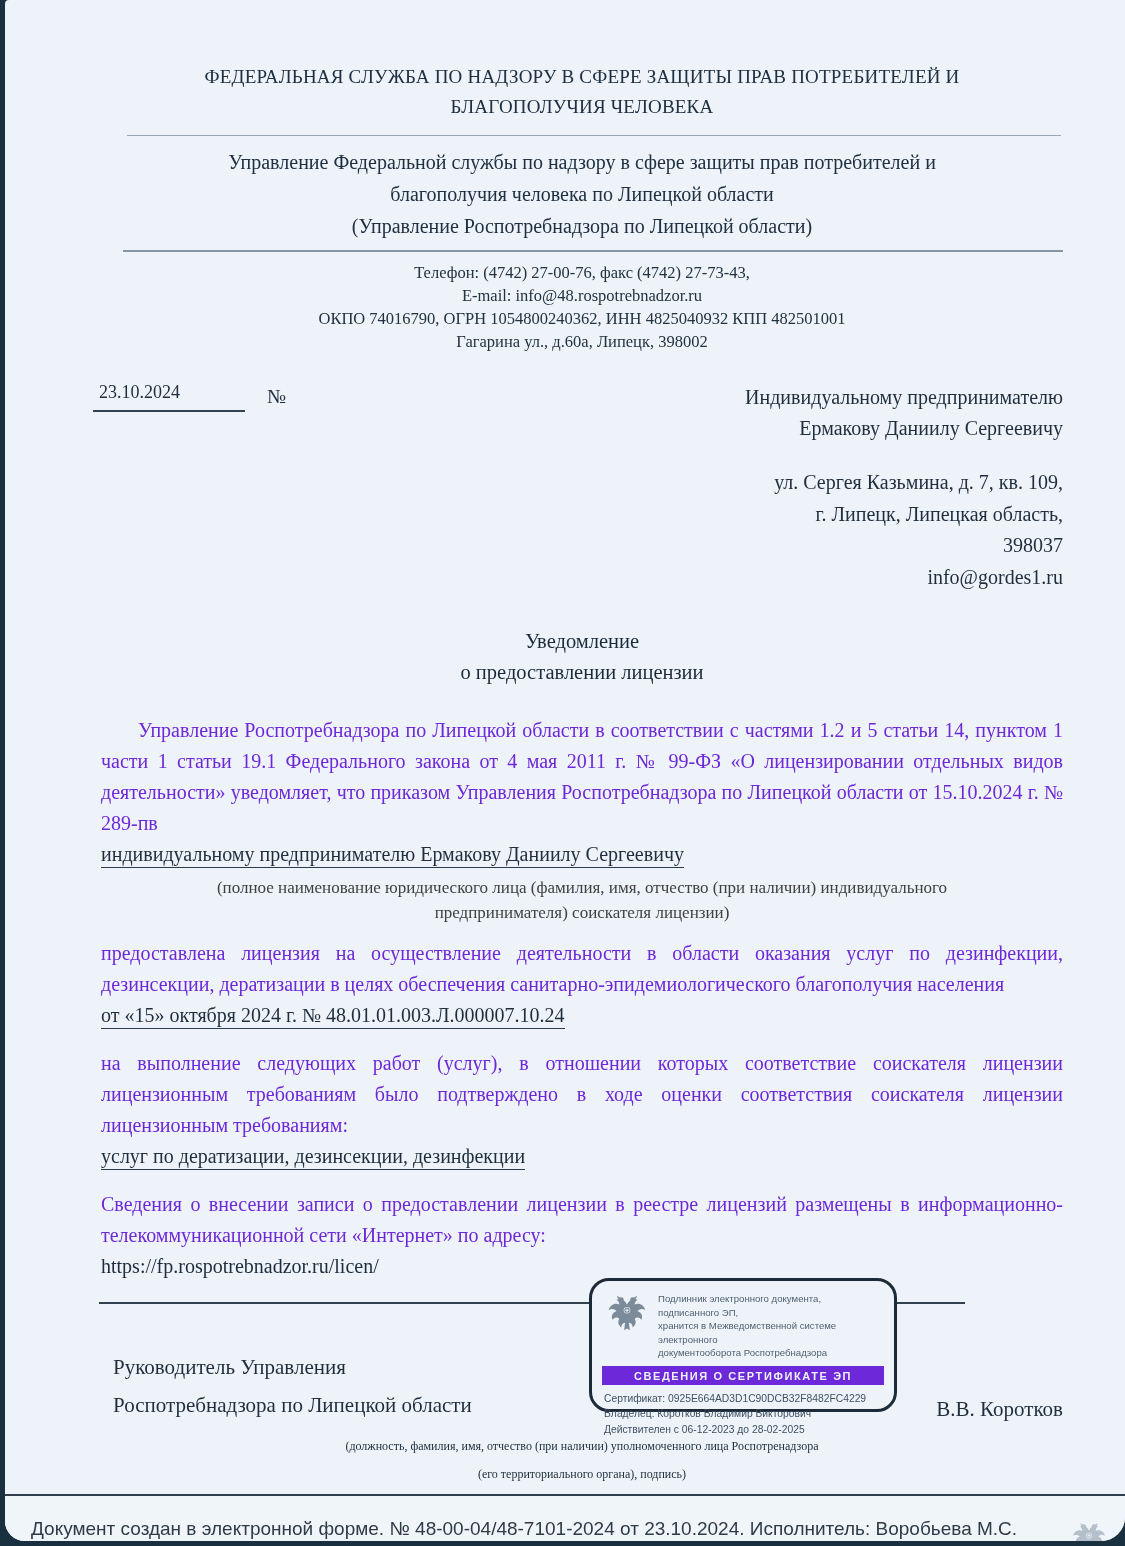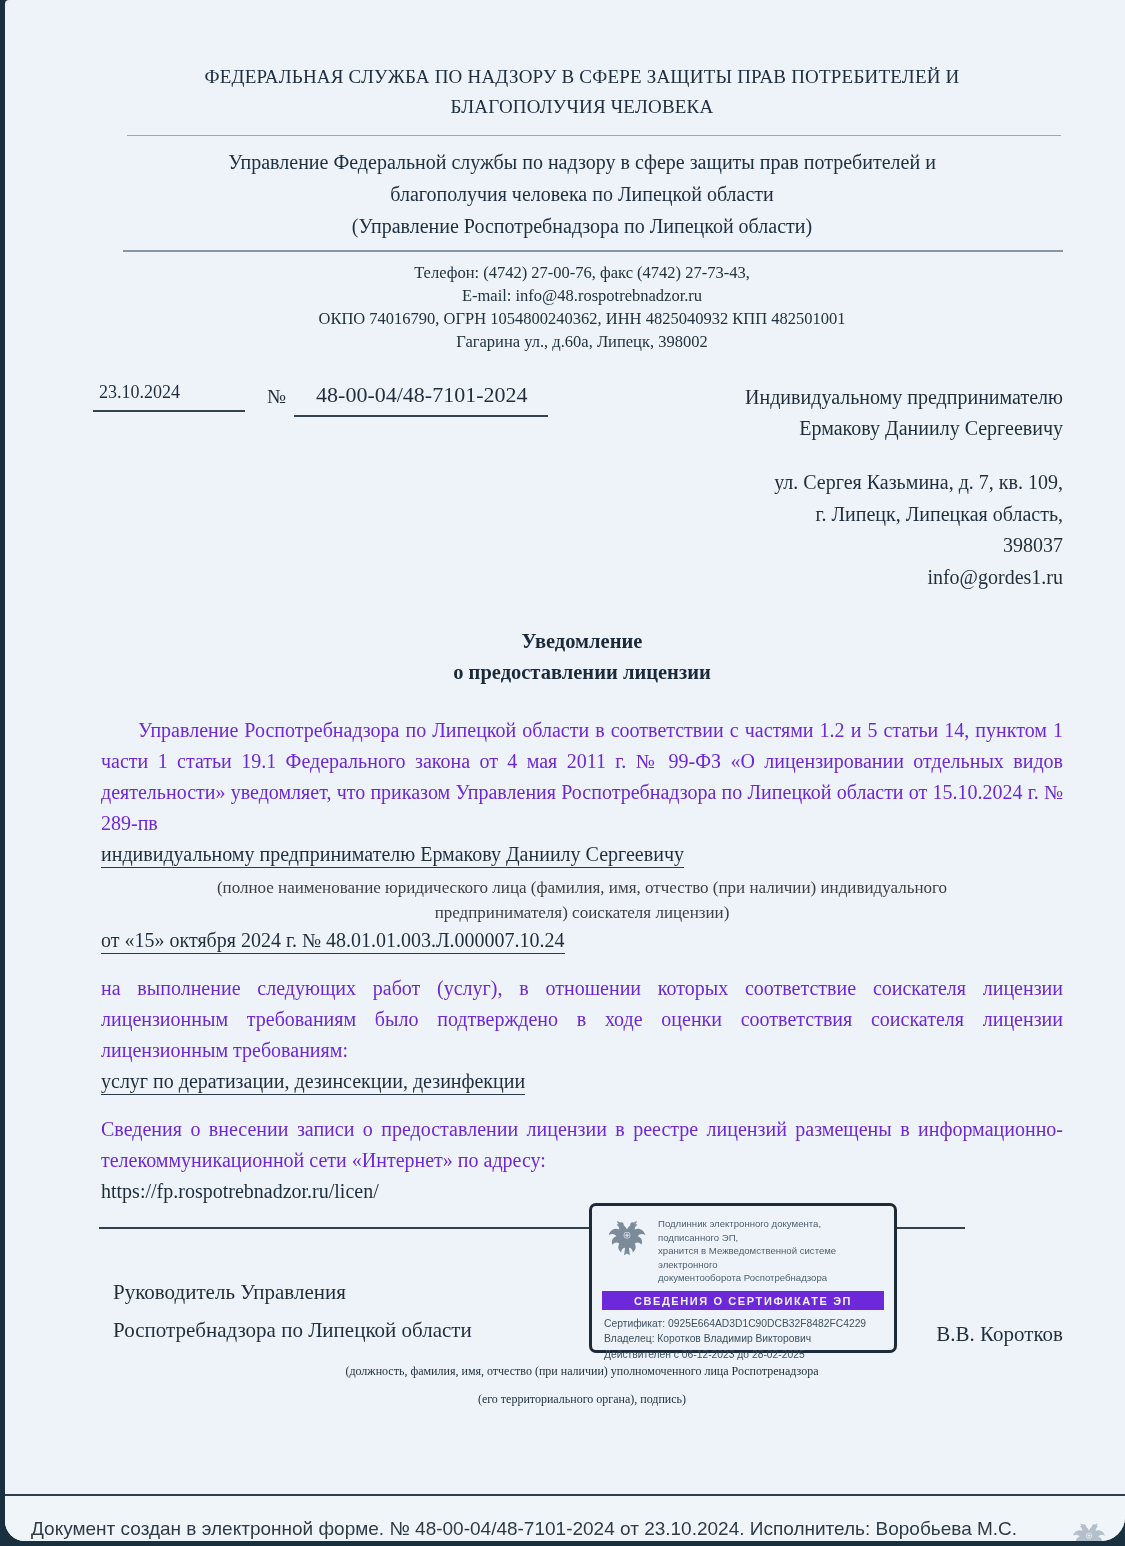--- a/index.html
+++ b/index.html
@@ -59,21 +59,21 @@
     margin-left:auto; text-align:right;
     font-size:20px; line-height:31px; white-space:pre-line;
   }
   .address {
     text-align:right; font-size:20px; line-height:31.5px;
     white-space:pre-line; margin-top:23px;
   }
 
   
   .doc-title {
-    text-align:center; font-weight:bold; font-size:20.5px;
+    text-align:center; font-weight:normal; font-size:20.5px;
     line-height:31px; white-space:pre-line; margin-top:33px;
     color:#1b2a3a;
   }
 
   
   .para {
     font-size:20px; line-height:31px; text-align:justify;
     color:#6d28d9;
   }
   .para.indent { text-indent:37px; }
@@ -103,23 +103,23 @@
   }
   .sig-name { margin-left:auto; align-self:flex-end; font-size:21px; padding-bottom:2px; }
   .sig-caption {
     text-align:center; font-size:12px; line-height:28px;
     white-space:pre-line; margin-top:8px; color:#22313e;
   }
 
   
   .stamp {
     position:absolute; left:488px; top:-24px;
-    width:308px; height:150px;
+    width:308px; height:134px;
     background:#eef3f9;
-    border:3px solid #1d2a38; border-radius:7px;
+    border:3px solid #1d2a38; border-radius:20px;
     font-family:"Liberation Sans","DejaVu Sans",sans-serif;
     color:#4d5f70; box-sizing:border-box; padding:9px 10px 10px 10px;
   }
   .stamp-top { display:flex; align-items:flex-start; }
   .stamp-emblem { flex:0 0 48px; height:48px; color:#7c8b99; margin:1px 6px 0 2px; }
   .stamp-emblem svg { width:46px; height:46px; }
   .stamp-intro { font-size:9.6px; line-height:13.5px; white-space:pre-line; padding-top:2px; }
   .stamp-banner {
     margin-top:6px; background:#6d28d9; color:#eef2f8;
     font-size:11px; font-weight:bold; letter-spacing:1.6px;
@@ -161,39 +161,39 @@
     <hr class="rule-thick">
     <div class="contacts">Телефон: (4742) 27-00-76, факс (4742) 27-73-43,
 E-mail: info@48.rospotrebnadzor.ru
 ОКПО 74016790, ОГРН 1054800240362, ИНН 4825040932 КПП 482501001
 Гагарина ул., д.60а, Липецк, 398002</div>
 
     <div class="ref-row">
       <div class="ref-left">
         <div class="ref-date">23.10.2024</div>
         <div class="ref-no">№</div>
-        <div class="ref-number">48-00-04/48-7101-2024</div>
       </div>
       <div class="recipient">Индивидуальному предпринимателю
 Ермакову Даниилу Сергеевичу</div>
     </div>
 
     <div class="address">ул. Сергея Казьмина, д. 7, кв. 109,
 г. Липецк, Липецкая область,
 398037
 info@gordes1.ru</div>
 
     <div class="doc-title">Уведомление
 о предоставлении лицензии</div>
 
     <div class="para indent p1">Управление Роспотребнадзора по Липецкой области в соответствии с частями 1.2 и 5 статьи 14, пунктом 1 части 1 статьи 19.1 Федерального закона от 4 мая 2011 г. № 99-ФЗ «О лицензировании отдельных видов деятельности» уведомляет, что приказом Управления Роспотребнадзора по Липецкой области от 15.10.2024 г. № 289-пв</div>
     <div class="u-line"><span>индивидуальному предпринимателю Ермакову Даниилу Сергеевичу</span></div>
     <div class="small-caption">(полное наименование юридического лица (фамилия, имя, отчество (при наличии) индивидуального
 предпринимателя) соискателя лицензии)</div>
 
+    <div class="para p2">предоставлена лицензия на осуществление деятельности в области оказания услуг по дезинфекции, дезинсекции, дератизации в целях обеспечения санитарно-эпидемиологического благополучия населения</div>
     <div class="u-line"><span>от «15» октября 2024 г. № 48.01.01.003.Л.000007.10.24</span></div>
 
     <div class="para p3">на выполнение следующих работ (услуг), в отношении которых соответствие соискателя лицензии лицензионным требованиям было подтверждено в ходе оценки соответствия соискателя лицензии лицензионным требованиям:</div>
     <div class="u-line"><span>услуг по дератизации, дезинсекции, дезинфекции</span></div>
 
     <div class="para p4">Сведения о внесении записи о предоставлении лицензии в реестре лицензий размещены в информационно-телекоммуникационной сети «Интернет» по адресу:</div>
     <div class="url-line"><a href="#">https://fp.rospotrebnadzor.ru/licen/</a></div>
 
     <div class="sig-zone">
       <div class="sig-rule"></div>

